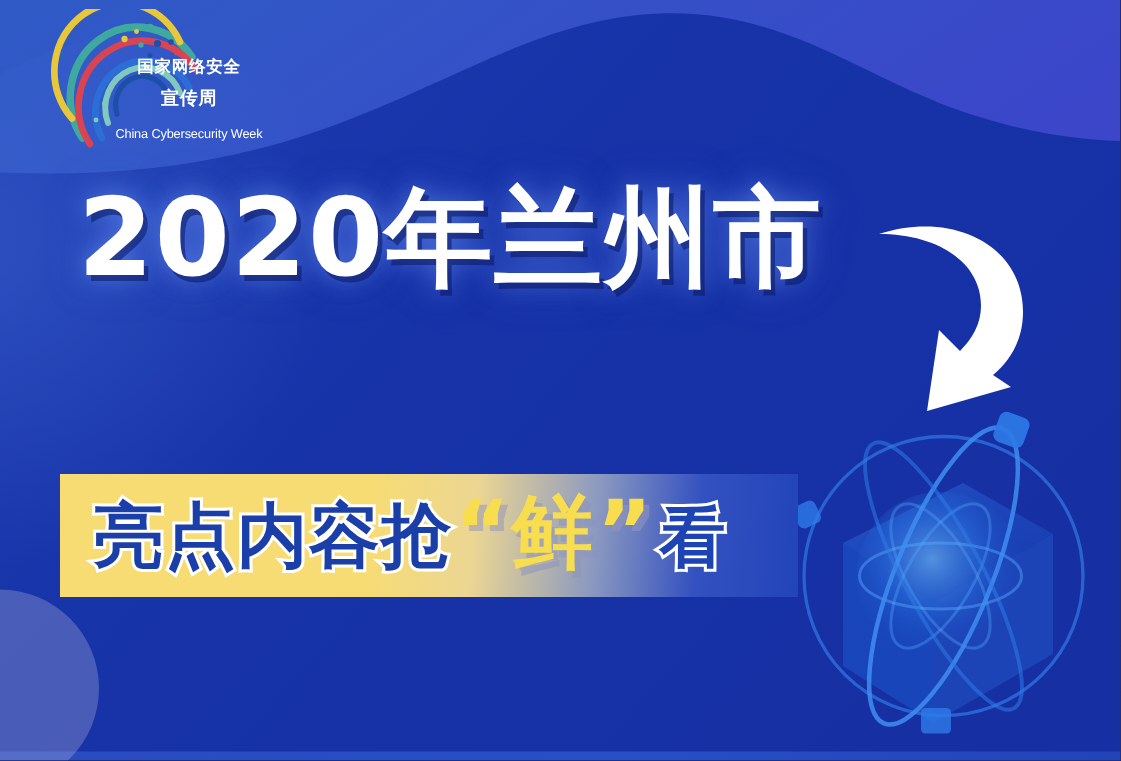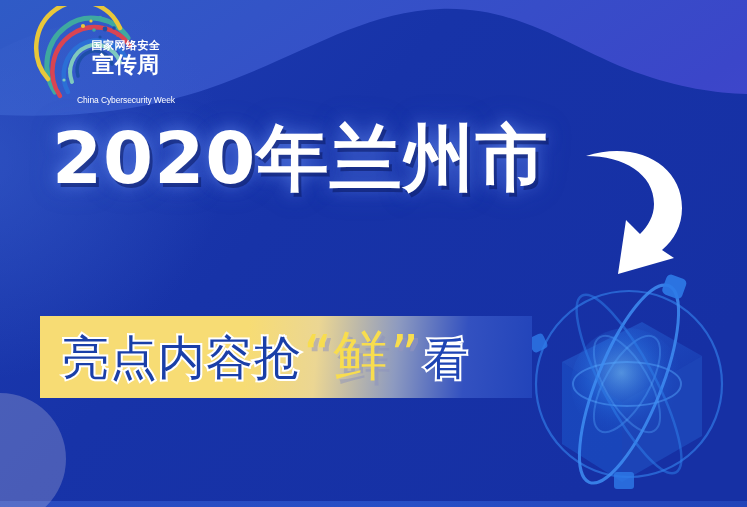--- a/index.html
+++ b/index.html
@@ -33,22 +33,22 @@
   }
 
   
   .logo { position:absolute; left:8px; top:6px; width:185px; height:100px; }
   .logo svg { position:absolute; left:0; top:0; }
   .logo-text {
     position:absolute; left:52px; top:30px; width:132px;
     text-align:center; color:#fff; pointer-events:none;
   }
   .logo-cn1 { font-size:11px; font-weight:bold; letter-spacing:.5px; line-height:19px; white-space:nowrap; }
-  .logo-cn2 { font-size:22px; font-weight:bold; letter-spacing:.5px; line-height:20px; }
-  .logo-en  { font-size:8.5px; letter-spacing:-.1px; line-height:12px; margin-top:19px; white-space:nowrap; }
+  .logo-cn2 { font-size:12px; font-weight:bold; letter-spacing:.5px; line-height:20px; }
+  .logo-en  { font-size:8.5px; letter-spacing:-.1px; line-height:12px; margin-top:8px; white-space:nowrap; }
 
   
   .title-block { position:absolute; left:52px; top:118px; width:580px; }
   .title-line {
     color:#ffffff;
     font-family:"DejaVu Sans","Liberation Sans", sans-serif;
     font-weight:bold;
     font-size:72px;
     line-height:80px;
     letter-spacing:1px;
@@ -67,21 +67,21 @@
   .banner {
     position:absolute; left:40px; top:316px;
     width:492px; height:82px;
     background:linear-gradient(95deg,#F7DC74 0%,#F7DC74 42%,#EBD693 56%,#8D9AC0 72%,#3351C0 86%,#2244BA 100%);
     display:flex; align-items:center;
     padding-left:22px;
     overflow:visible;
   }
   .banner-txt {
     font-family:"DejaVu Sans","Liberation Sans", sans-serif;
-    font-weight:normal; font-size:47px; line-height:52px;
+    font-weight:bold; font-size:47px; line-height:52px;
     white-space:nowrap;
     display:flex; align-items:baseline;
   }
   .seg-a {
     color:#1A3FA8;
     -webkit-text-stroke:4px #ffffff;
     paint-order:stroke fill;
     letter-spacing:1px;
   }
   .seg-q {

